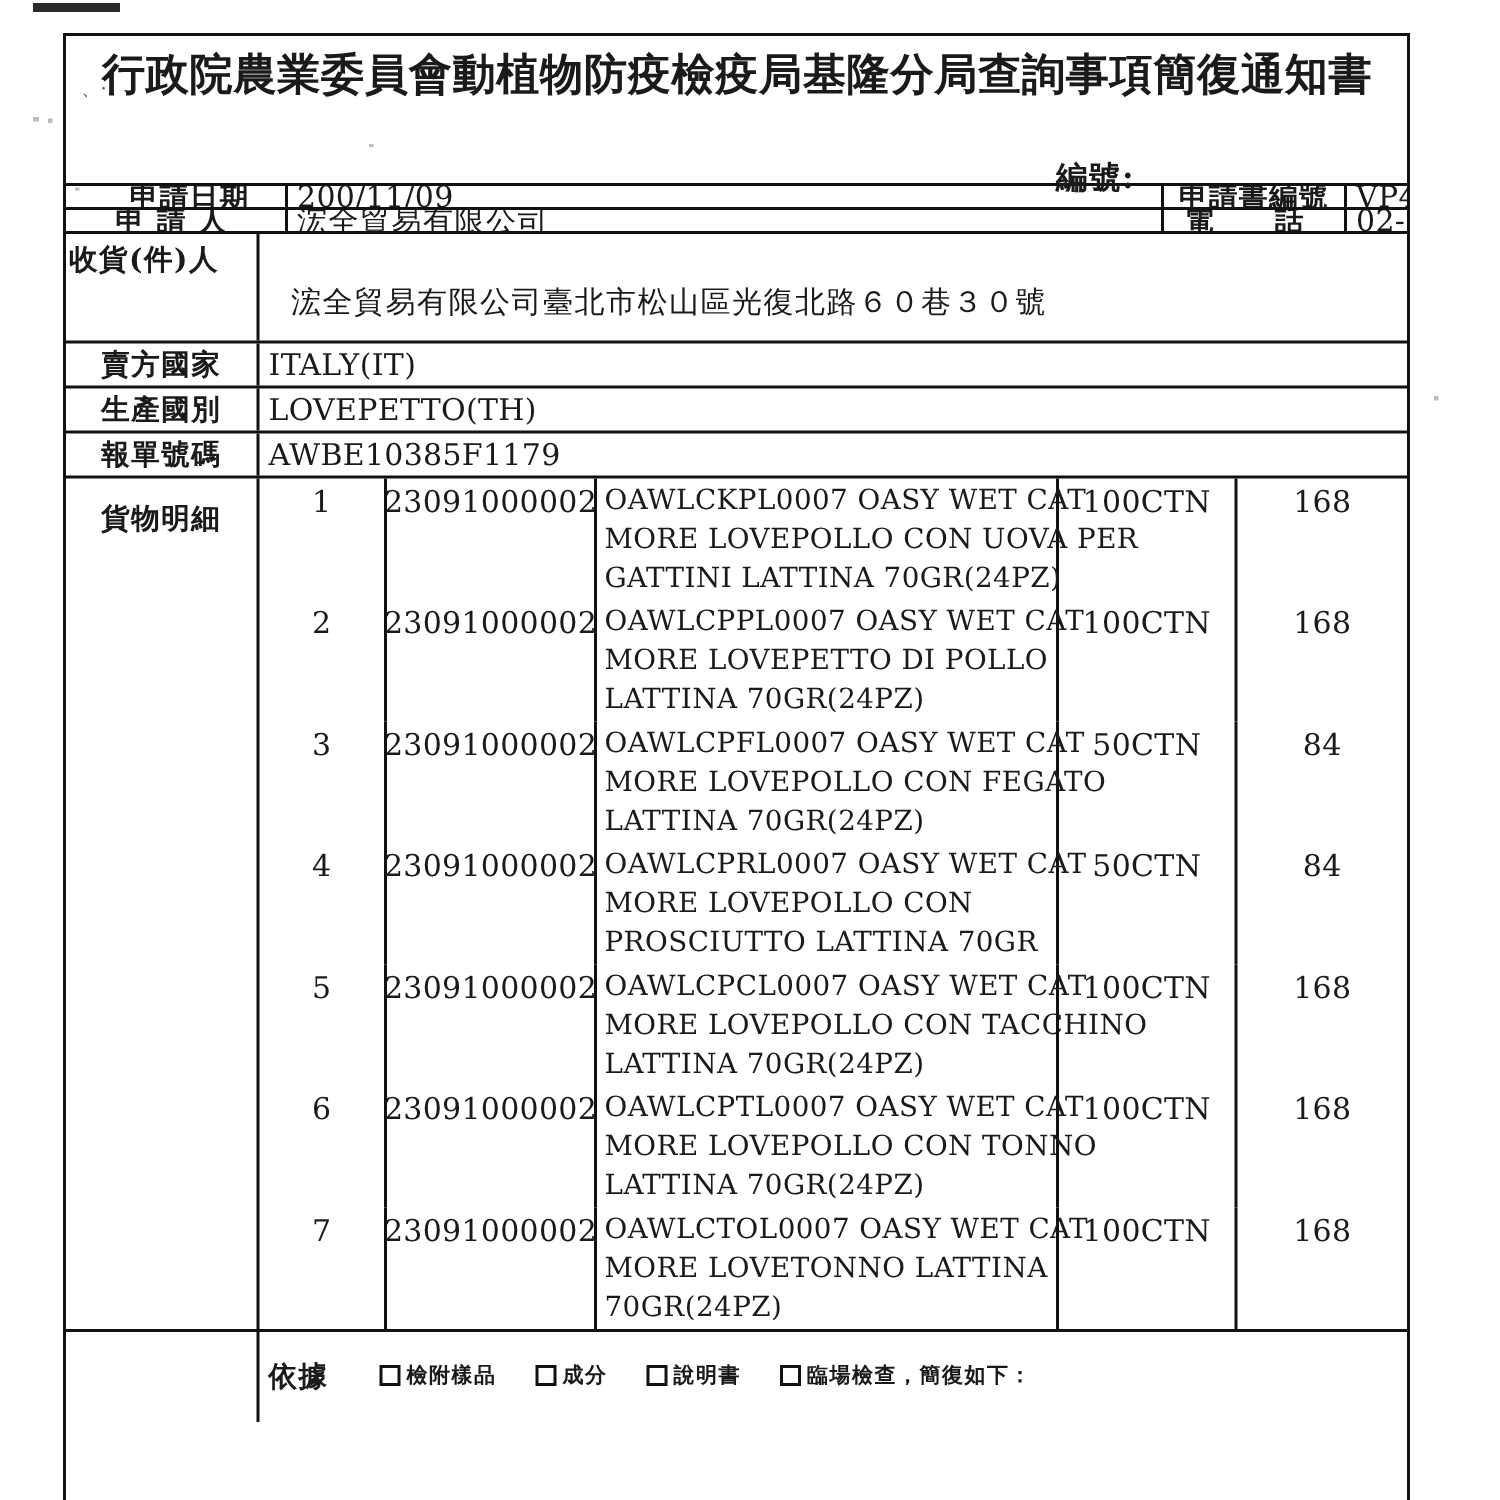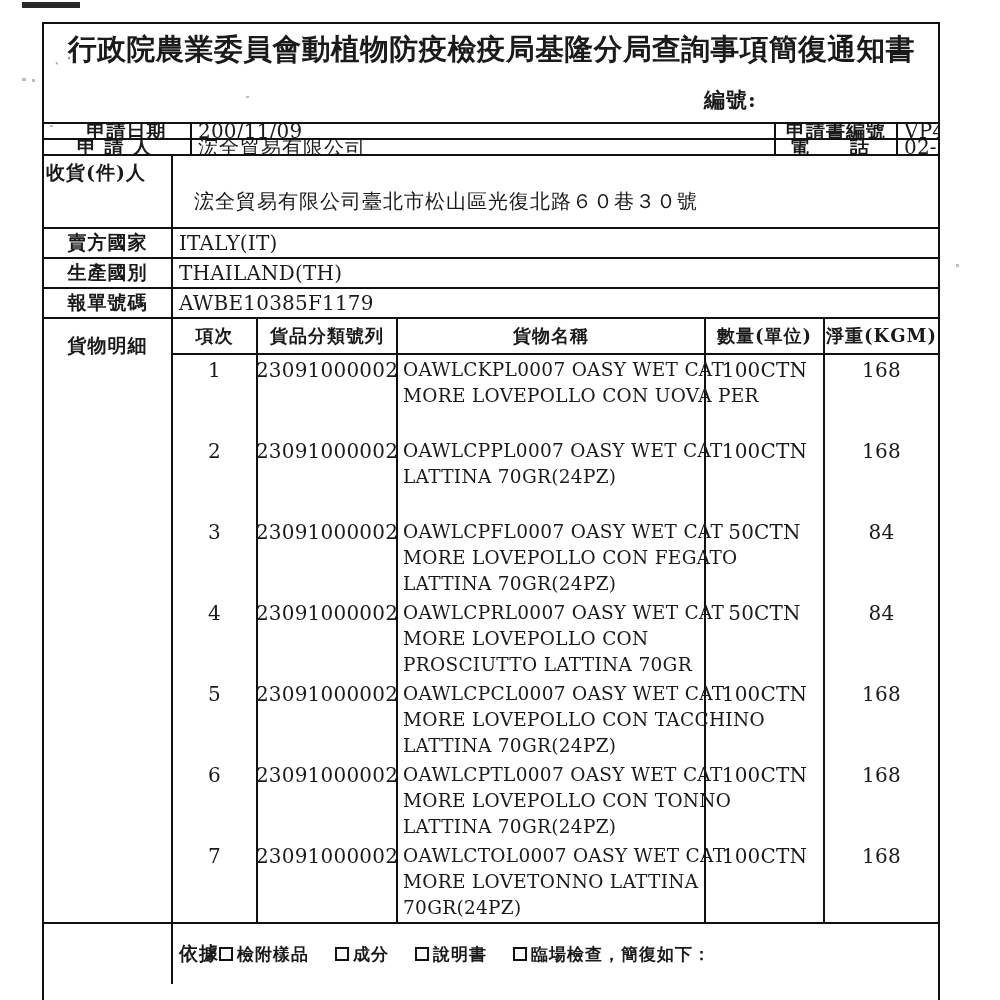--- a/index.html
+++ b/index.html
@@ -62,21 +62,21 @@
     color: #555;
   }
 
   
   .serial-band {
     position: relative;
     height: 42px;
   }
   .serial-label {
     position: absolute;
-    left: 660px; top: 6px;
+    left: 660px; top: 24px;
     font-size: 21px;
     font-weight: 600;
     letter-spacing: 1px;
   }
 
   
   .row {
     display: flex;
     border-top: 2.2px solid #111;
     box-sizing: border-box;
@@ -210,26 +210,27 @@
     flex: 1;
     display: flex;
     align-items: center;
     padding-left: 6px;
     box-sizing: border-box;
   }
   .f-basis {
     font-size: 19px;
     letter-spacing: 1px;
     font-weight: 600;
+    margin-right: 34px;
     white-space: nowrap;
   }
   .f-opt {
     display: inline-flex;
     align-items: center;
-    font-size: 17px;
+    font-size: 14px;
     letter-spacing: 1px;
     font-weight: 600;
     margin-right: 26px;
     white-space: nowrap;
   }
   .f-opt:last-child { margin-right: 0; }
   .cbx {
     display: inline-block;
     width: 14px; height: 14px;
     border: 2px solid #111;
@@ -278,54 +279,49 @@
     <div class="cell w-full val-cn recv-val">浤全貿易有限公司臺北市松山區光復北路６０巷３０號</div>
   </div>
 
   <div class="row r-h34">
     <div class="cell v-sep w-label lbl-cn">賣方國家</div>
     <div class="cell w-full val">ITALY(IT)</div>
   </div>
 
   <div class="row r-h34">
     <div class="cell v-sep w-label lbl-cn">生產國別</div>
-    <div class="cell w-full val">THAILAND(TH)</div>
+    <div class="cell w-full val">LOVEPETTO(TH)</div>
   </div>
 
   <div class="row r-h34">
     <div class="cell v-sep w-label lbl-cn">報單號碼</div>
     <div class="cell w-full val">AWBE10385F1179</div>
   </div>
 
   <div class="goods">
     <div class="goods-label">貨物明細</div>
     <div class="goods-table">
-      <div class="g-row g-head">
-        <div class="g-cell sep c-no">項次</div>
-        <div class="g-cell sep c-code">貨品分類號列</div>
-        <div class="g-cell sep c-name">貨物名稱</div>
-        <div class="g-cell sep c-qty">數量(單位)</div>
-        <div class="g-cell c-wt">淨重(KGM)</div>
-      </div>
       <div id="goods-rows">
           <div class="g-row g-body-row">
             <div class="g-cell sep c-no">1</div>
             <div class="g-cell sep c-code">23091000002</div>
             <div class="g-cell sep c-name">
               <div class="name-line">OAWLCKPL0007 OASY WET CAT</div>
               <div class="name-line">MORE LOVEPOLLO CON UOVA PER</div>
+              <div class="name-line">GATTINI LATTINA 70GR(24PZ)</div>
             </div>
             <div class="g-cell sep c-qty">100CTN</div>
             <div class="g-cell c-wt">168</div>
           </div>
           <div class="g-row g-body-row">
             <div class="g-cell sep c-no">2</div>
             <div class="g-cell sep c-code">23091000002</div>
             <div class="g-cell sep c-name">
               <div class="name-line">OAWLCPPL0007 OASY WET CAT</div>
+              <div class="name-line">MORE LOVEPETTO DI POLLO</div>
               <div class="name-line">LATTINA 70GR(24PZ)</div>
             </div>
             <div class="g-cell sep c-qty">100CTN</div>
             <div class="g-cell c-wt">168</div>
           </div>
           <div class="g-row g-body-row">
             <div class="g-cell sep c-no">3</div>
             <div class="g-cell sep c-code">23091000002</div>
             <div class="g-cell sep c-name">
               <div class="name-line">OAWLCPFL0007 OASY WET CAT</div>

